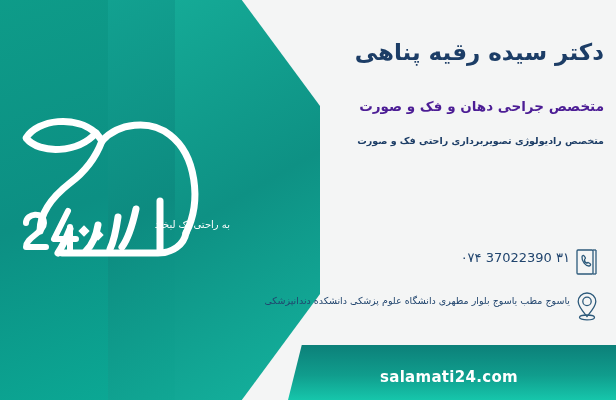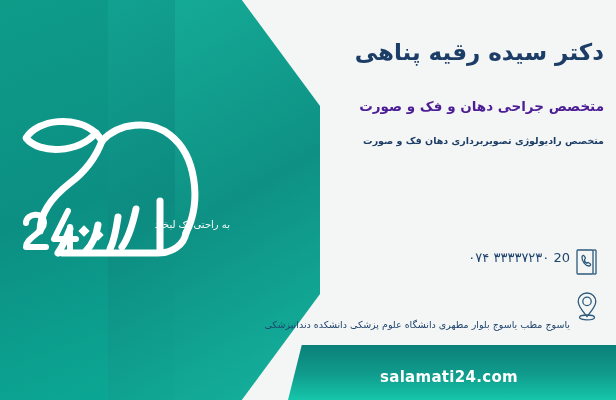--- a/index.html
+++ b/index.html
@@ -149,21 +149,20 @@
   }
   .phone-number {
     font-size: 13px;
     letter-spacing: 0.6px;
     font-weight: 500;
   }
   .address-text {
     font-size: 9.5px;
     line-height: 1.85;
     color: #21456e;
-    margin-top: 24px;
   }
 
   
   .bottom-bar {
     position: absolute;
     left: 288px;
     bottom: 0;
     width: 328px;
     height: 55px;
     background: linear-gradient(180deg, #0c8079 0%, #109d8d 55%, #16c6ab 100%);
@@ -232,35 +231,35 @@
     </svg>
     <div class="logo-tagline">به راحتی یک لبخند</div>
   </div>
 
   <div class="content">
 
     <div class="doctor-name">دکتر سیده  رقیه پناهی</div>
 
     <div class="specialty-main">متخصص جراحی دهان و فک و صورت</div>
 
-    <div class="specialty-sub">متخصص رادیولوژی تصویربرداری دهان فک و صورت</div>
+    <div class="specialty-sub">متخصص رادیولوژی تصویربرداری راحتی فک و صورت</div>
 
     <div class="contact-row row-phone">
       <div class="c-icon">
         <svg width="24" height="28" viewBox="0 0 24 28">
           <g fill="none" stroke="#2d5a7b" stroke-width="1.3">
             <rect x="2" y="2" width="16" height="24" rx="1"></rect>
             <line x1="18" y1="2" x2="21" y2="2"></line>
             <line x1="21" y1="2" x2="21" y2="26"></line>
             <line x1="18" y1="26" x2="21" y2="26"></line>
             <path d="M7 9 C 7 7.5, 8.5 7, 9.2 8 L 10.3 9.6 C 10.7 10.3, 10.2 10.9, 9.6 11.3 C 9.2 12.8, 10.4 14.6, 11.8 15.2 C 12.3 14.7, 13 14.3, 13.6 14.7 L 15.2 15.8 C 16 16.4, 15.6 17.9, 14.2 18 C 10.5 18.3, 6.7 13.2, 7 9 Z"></path>
           </g>
         </svg>
       </div>
-      <div class="c-text phone-number">20 ۳۳۳۳۷۲۳۰ ۰۷۴</div>
+      <div class="c-text phone-number">۳۱ 37022390 ۰۷۴</div>
     </div>
 
     <div class="contact-row row-addr">
       <div class="c-icon">
         <svg width="26" height="32" viewBox="0 0 26 32">
           <g fill="none" stroke="#2d5a7b" stroke-width="1.3">
             <path d="M13 3 C 8 3, 4.2 6.8, 4.2 11.6 C 4.2 17, 11 24, 13 26.5 C 15 24, 21.8 17, 21.8 11.6 C 21.8 6.8, 18 3, 13 3 Z"></path>
             <circle cx="13" cy="11.4" r="4.2"></circle>
             <ellipse cx="13" cy="27.4" rx="7.5" ry="2.4"></ellipse>
           </g>

